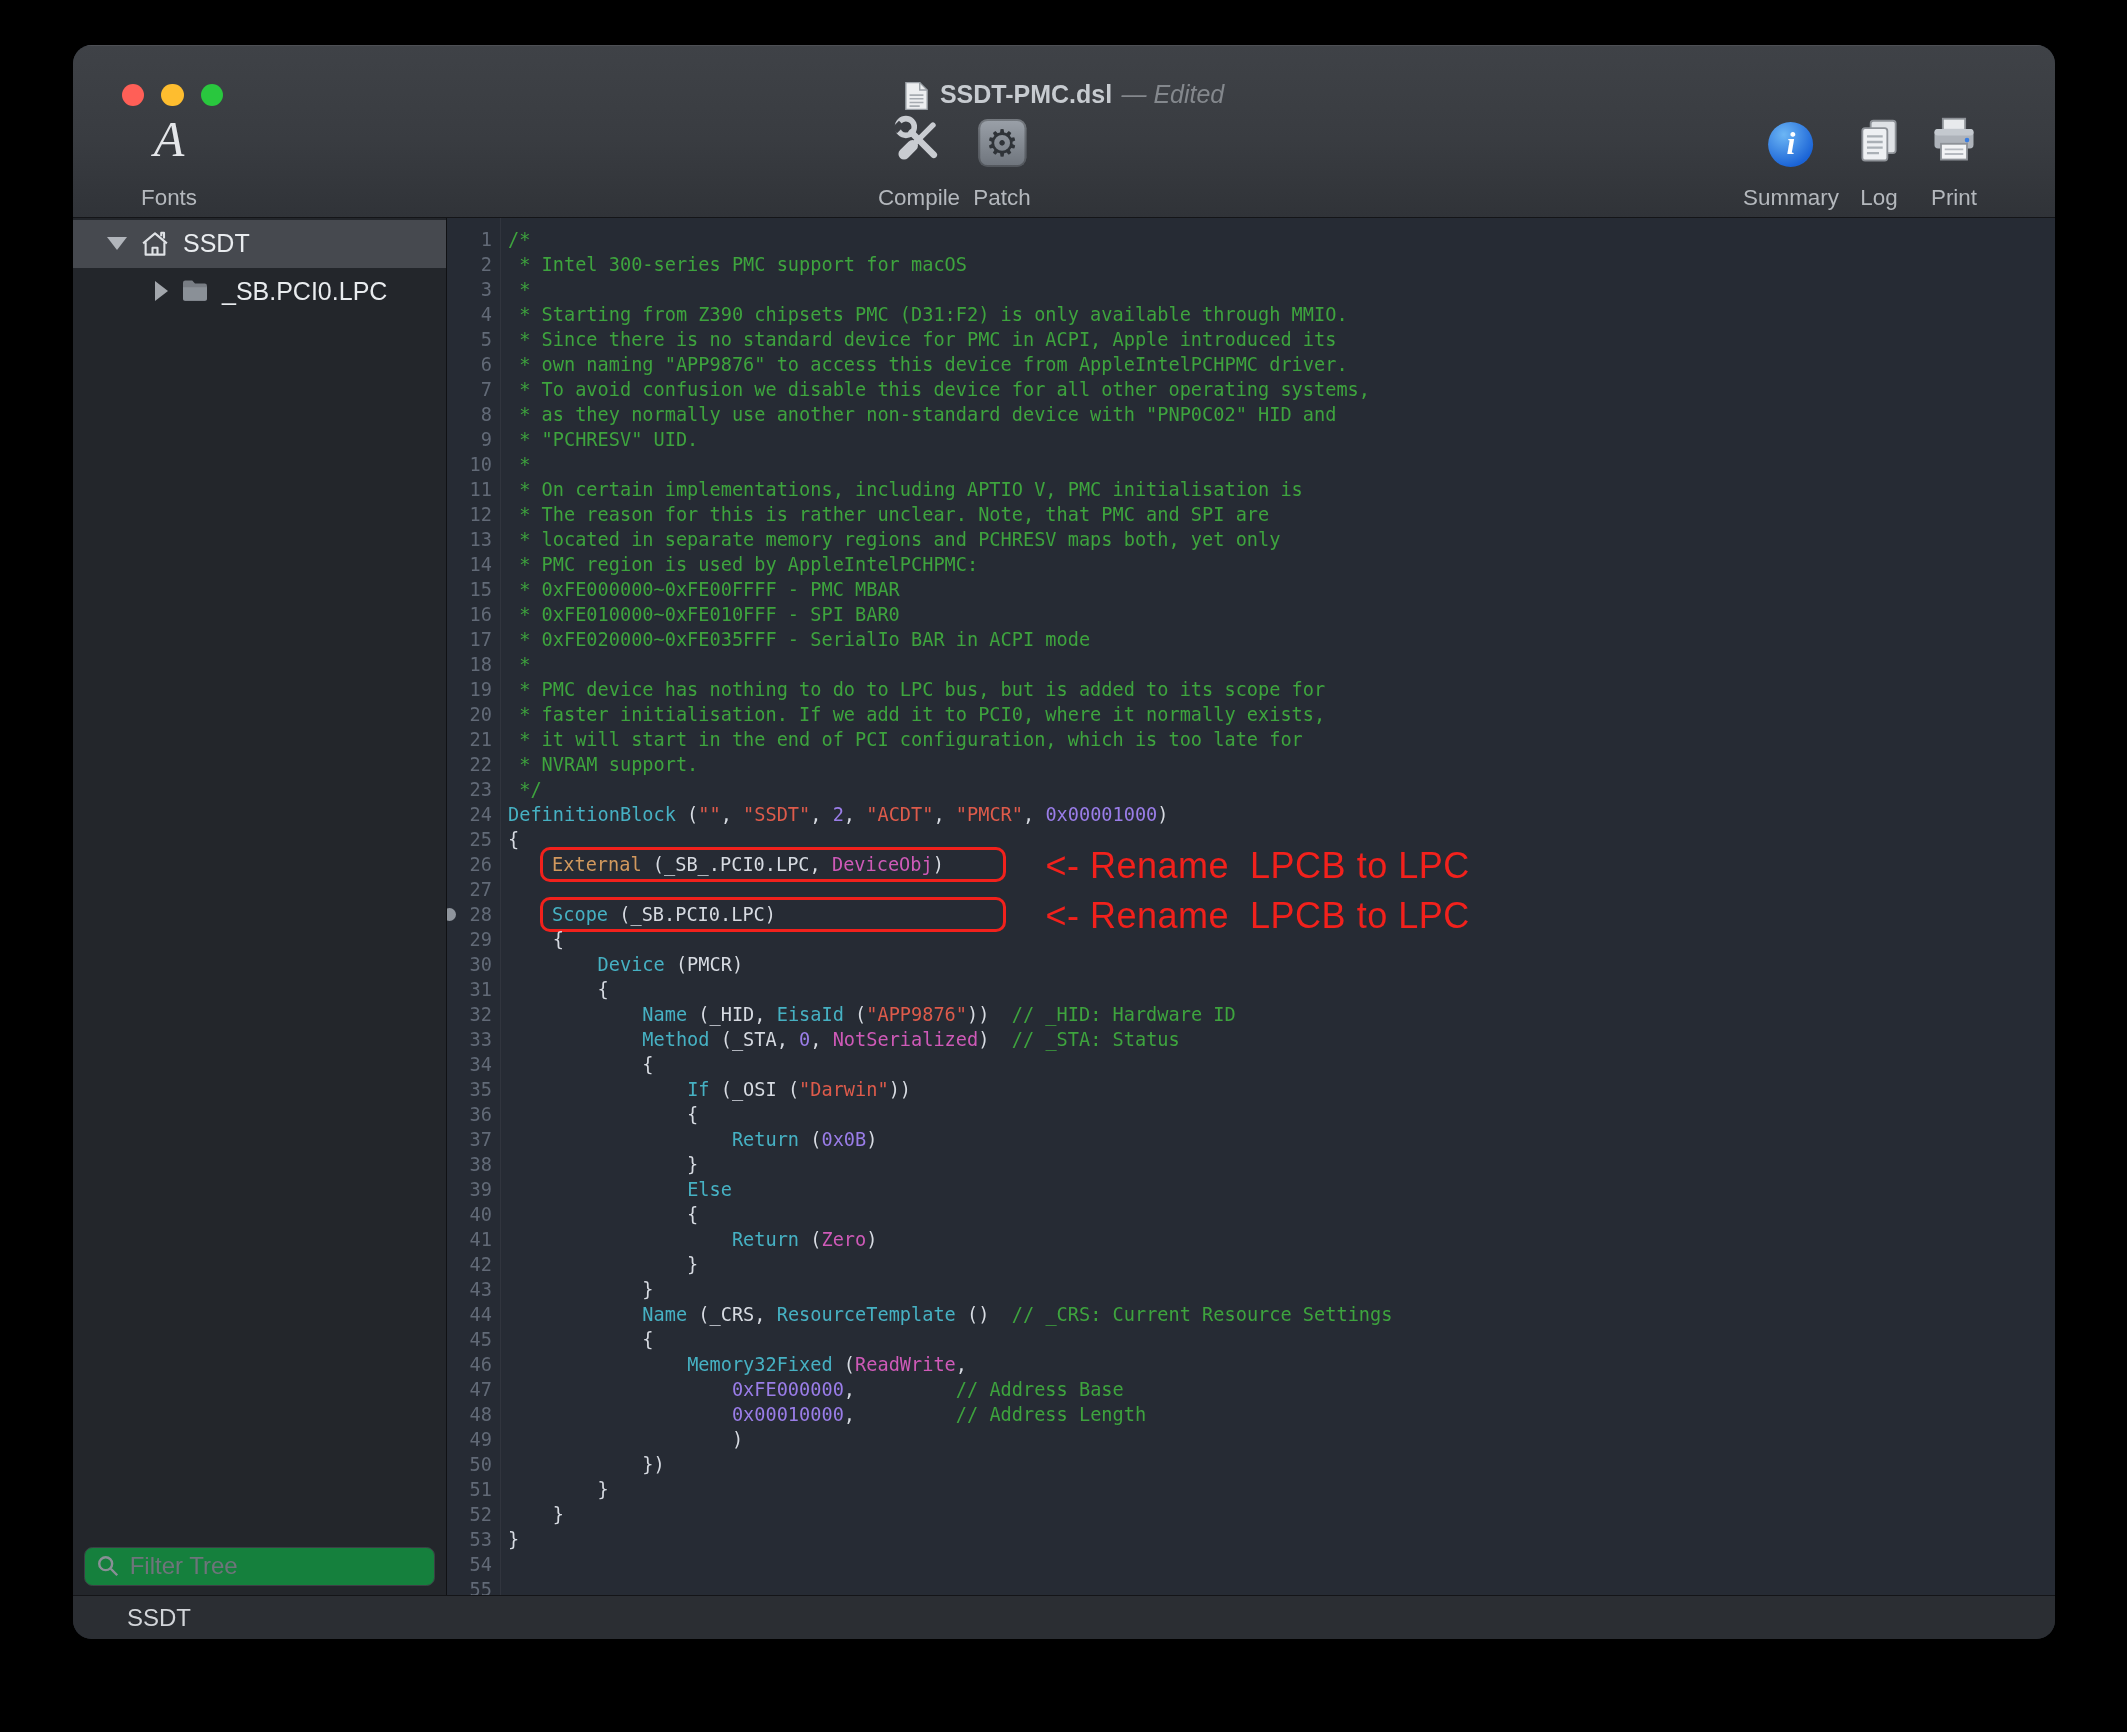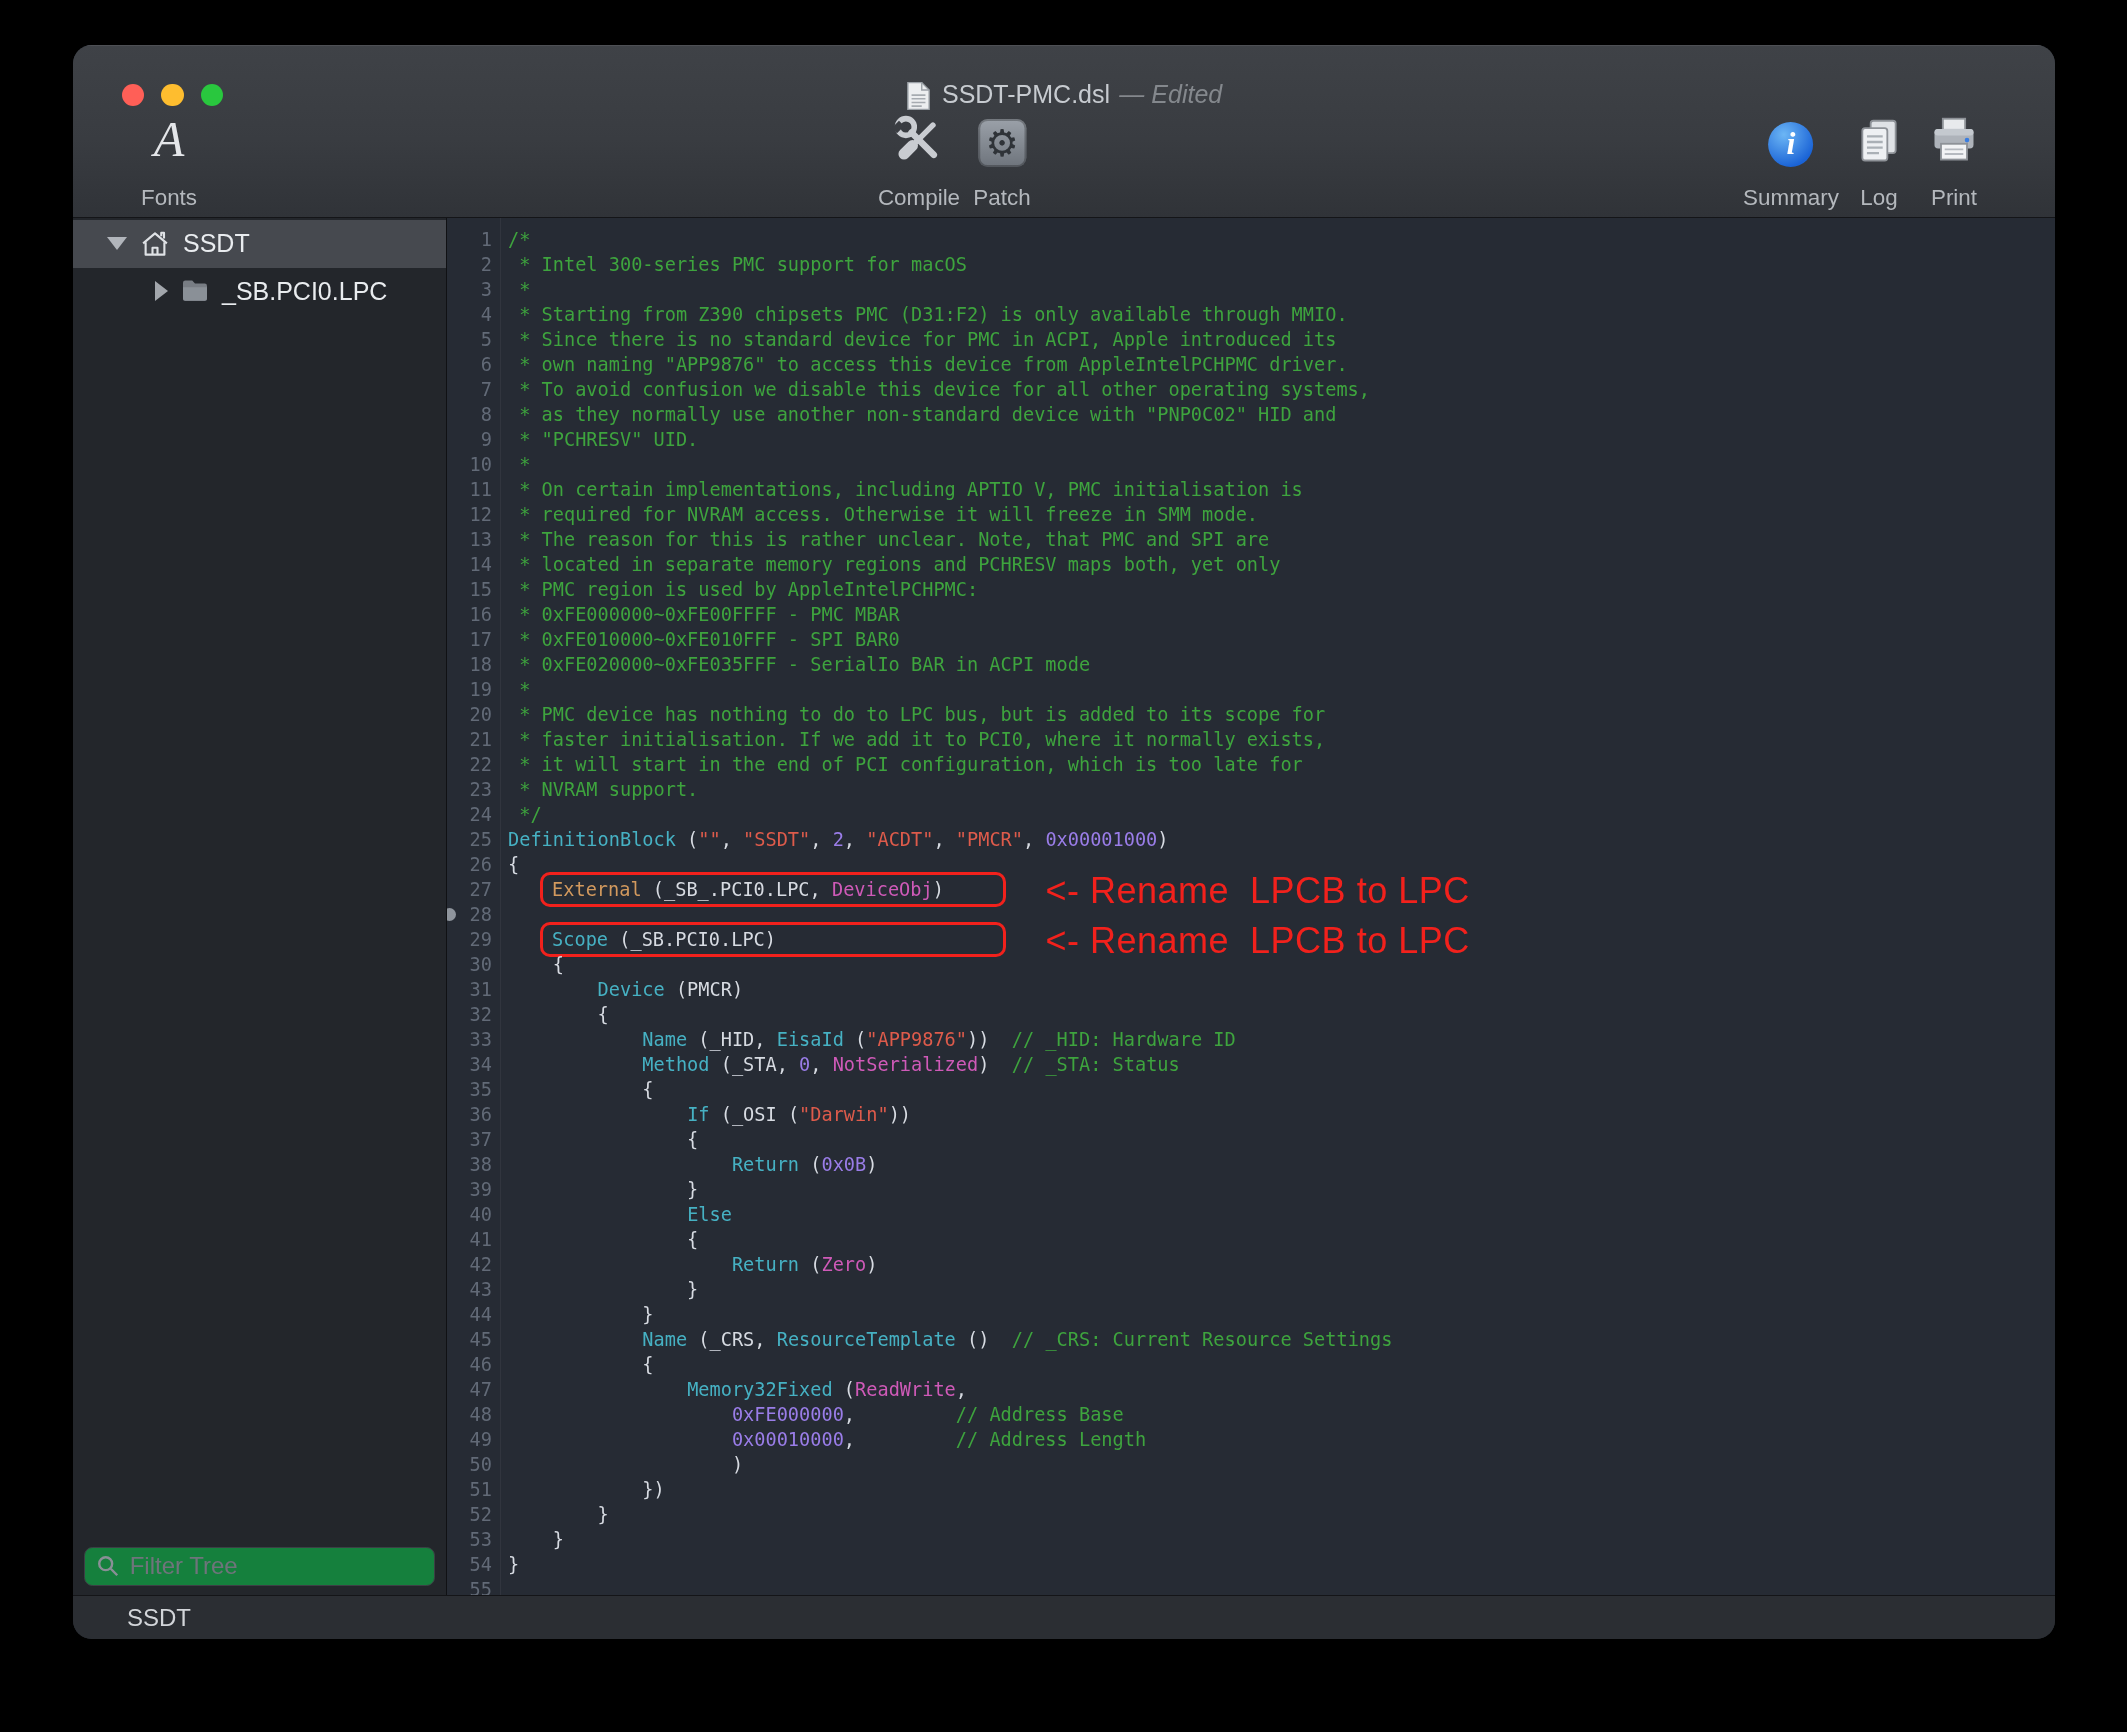--- a/index.html
+++ b/index.html
@@ -19,21 +19,21 @@
     border-bottom:0.9px solid #141518;
     box-shadow:inset 0 0.9px 0 rgba(255,255,255,.08);
   }
   .traffic{ position:absolute; left:49px; top:39px; display:flex; gap:17px; }
   .tl{ width:22.4px; height:22.4px; border-radius:50%; display:inline-block; }
   .tl.red{ background:#ff5f57; } .tl.yellow{ background:#febd2f; } .tl.green{ background:#29c73e; }
 
   .title-row{ position:absolute; top:34px; left:0; right:0; text-align:center;
     font-size:25px; line-height:30px; color:#8d9196; white-space:nowrap; }
   .title-row svg{ vertical-align:-7.5px; margin-right:11.2px; }
-  .tname{ color:#c7cbd0; }
+  .tname{ color:#c7cbd0;font-weight:bold; }
   .tedited{ color:#84888d; margin-left:9.3px;font-style:italic; }
 
   .toolbar{ position:absolute; left:0; right:0; bottom:0; height:112px; }
   .tool{ position:absolute; bottom:5.6px; transform:translateX(-50%); text-align:center; cursor:default; }
   .icw{ height:62px; display:flex; align-items:flex-end; justify-content:center; }
   .tlabel{ font-size:22.4px; line-height:26px; color:#b4b8bd; margin-top:18px; white-space:nowrap; }
   .fonts-A{ font-family:"Liberation Serif", serif; font-style:italic; font-size:50px; line-height:56px; color:#e4e6e9; }
   .patch-box{ width:48px; height:48px; border-radius:9.3px;
     background:linear-gradient(#9ba1a9,#6e747c);
     box-shadow:inset 0 0 0 1.9px rgba(0,0,0,.25);
@@ -282,21 +282,20 @@
           <div class="code-line"><span class="cm"> * Intel 300-series PMC support for macOS</span></div>
           <div class="code-line"><span class="cm"> *</span></div>
           <div class="code-line"><span class="cm"> * Starting from Z390 chipsets PMC (D31:F2) is only available through MMIO.</span></div>
           <div class="code-line"><span class="cm"> * Since there is no standard device for PMC in ACPI, Apple introduced its</span></div>
           <div class="code-line"><span class="cm"> * own naming "APP9876" to access this device from AppleIntelPCHPMC driver.</span></div>
           <div class="code-line"><span class="cm"> * To avoid confusion we disable this device for all other operating systems,</span></div>
           <div class="code-line"><span class="cm"> * as they normally use another non-standard device with "PNP0C02" HID and</span></div>
           <div class="code-line"><span class="cm"> * "PCHRESV" UID.</span></div>
           <div class="code-line"><span class="cm"> *</span></div>
           <div class="code-line"><span class="cm"> * On certain implementations, including APTIO V, PMC initialisation is</span></div>
-          <div class="code-line"><span class="cm"> * required for NVRAM access. Otherwise it will freeze in SMM mode.</span></div>
           <div class="code-line"><span class="cm"> * The reason for this is rather unclear. Note, that PMC and SPI are</span></div>
           <div class="code-line"><span class="cm"> * located in separate memory regions and PCHRESV maps both, yet only</span></div>
           <div class="code-line"><span class="cm"> * PMC region is used by AppleIntelPCHPMC:</span></div>
           <div class="code-line"><span class="cm"> * 0xFE000000~0xFE00FFFF - PMC MBAR</span></div>
           <div class="code-line"><span class="cm"> * 0xFE010000~0xFE010FFF - SPI BAR0</span></div>
           <div class="code-line"><span class="cm"> * 0xFE020000~0xFE035FFF - SerialIo BAR in ACPI mode</span></div>
           <div class="code-line"><span class="cm"> *</span></div>
           <div class="code-line"><span class="cm"> * PMC device has nothing to do to LPC bus, but is added to its scope for</span></div>
           <div class="code-line"><span class="cm"> * faster initialisation. If we add it to PCI0, where it normally exists,</span></div>
           <div class="code-line"><span class="cm"> * it will start in the end of PCI configuration, which is too late for</span></div>

